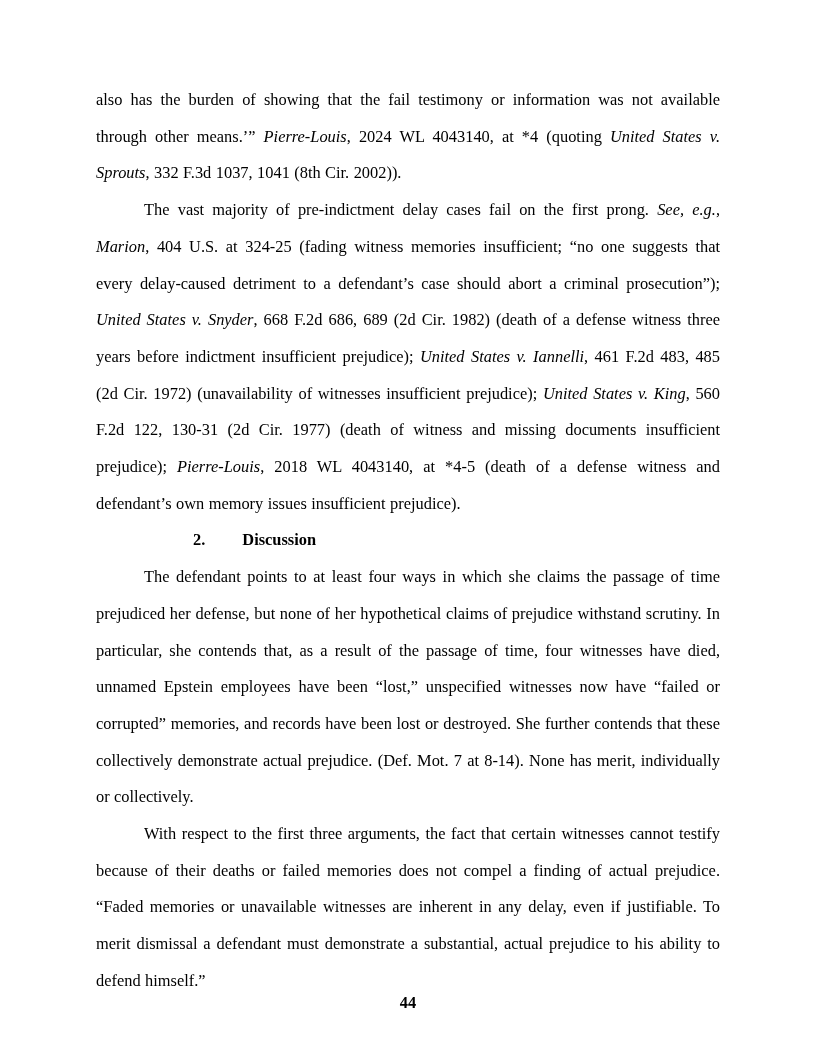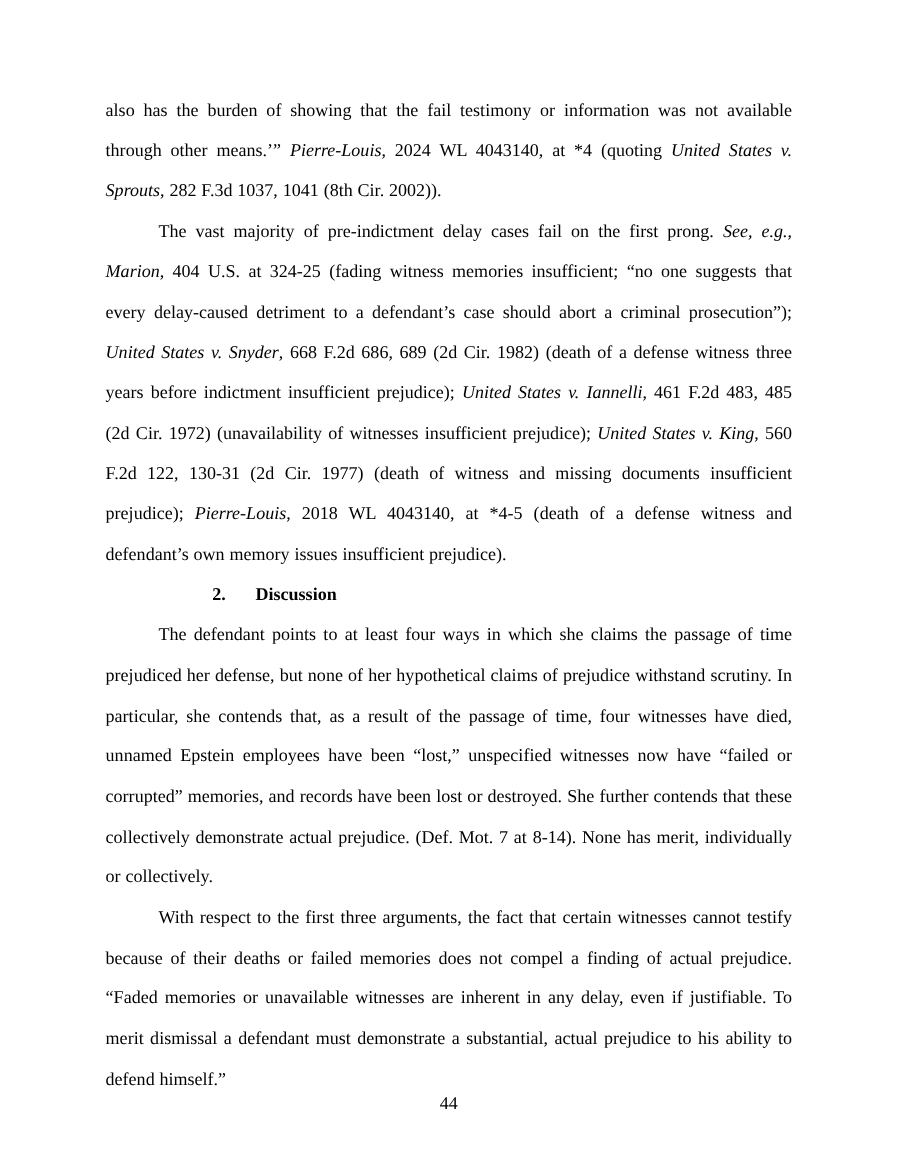--- a/index.html
+++ b/index.html
@@ -42,38 +42,39 @@
   }
   .content p.heading {
     font-weight: bold;
     text-align: left;
     text-indent: 0;
   }
   .content p.heading .h-num {
     margin-left: 97px;
   }
   .content p.heading .h-label {
-    margin-left: 27px;
+    margin-left: 37px;
   }
   .page-footer {
     position: absolute;
     left: 0;
     width: 816px;
     top: 993px;
     text-align: center;
     font-size: 16.4px;
     line-height: 20px;
+    font-weight: bold;
   }
 </style>
 </head>
 <body>
 
 <div class="page">
   <main class="content">
-      <p><span>also has the burden of showing that the fail testimony or information was not available through other means.’”  </span><em>Pierre-Louis</em><span>, 2024 WL 4043140, at *4 (quoting </span><em>United States v. Sprouts</em><span>, 282 F.3d 1037, 1041 (8th Cir. 2002)).</span></p>
+      <p><span>also has the burden of showing that the fail testimony or information was not available through other means.’”  </span><em>Pierre-Louis</em><span>, 2024 WL 4043140, at *4 (quoting </span><em>United States v. Sprouts</em><span>, 332 F.3d 1037, 1041 (8th Cir. 2002)).</span></p>
       <p class="indent"><span>The vast majority of pre-indictment delay cases fail on the first prong.  </span><em>See, e.g.</em><span>, </span><em>Marion</em><span>, 404 U.S. at 324-25 (fading witness memories insufficient; “no one suggests that every delay-caused detriment to a defendant’s case should abort a criminal prosecution”); </span><em>United States v. Snyder</em><span>, 668 F.2d 686, 689 (2d Cir. 1982) (death of a defense witness three years before indictment insufficient prejudice); </span><em>United States v. Iannelli</em><span>, 461 F.2d 483, 485 (2d Cir. 1972) (unavailability of witnesses insufficient prejudice); </span><em>United States v. King</em><span>, 560 F.2d 122, 130-31 (2d Cir. 1977) (death of witness and missing documents insufficient prejudice); </span><em>Pierre-Louis</em><span>, 2018 WL 4043140, at *4-5 (death of a defense witness and defendant’s own memory issues insufficient prejudice).</span></p>
       <p class="heading"><span class="h-num">2.</span><span class="h-label">Discussion</span></p>
       <p class="indent"><span>The defendant points to at least four ways in which she claims the passage of time prejudiced her defense, but none of her hypothetical claims of prejudice withstand scrutiny.  In particular, she contends that, as a result of the passage of time, four witnesses have died, unnamed Epstein employees have been “lost,” unspecified witnesses now have “failed or corrupted” memories, and records have been lost or destroyed.  She further contends that these collectively demonstrate actual prejudice.  (Def. Mot. 7 at 8-14).  None has merit, individually or collectively.</span></p>
       <p class="indent"><span>With respect to the first three arguments, the fact that certain witnesses cannot testify because of their deaths or failed memories does not compel a finding of actual prejudice.  “Faded memories or unavailable witnesses are inherent in any delay, even if justifiable.  To merit dismissal a defendant must demonstrate a substantial, actual prejudice to his ability to defend himself.”</span></p>
     </main>
   <div class="page-footer">
     <span>44</span>
   </div>
 </div>
 

